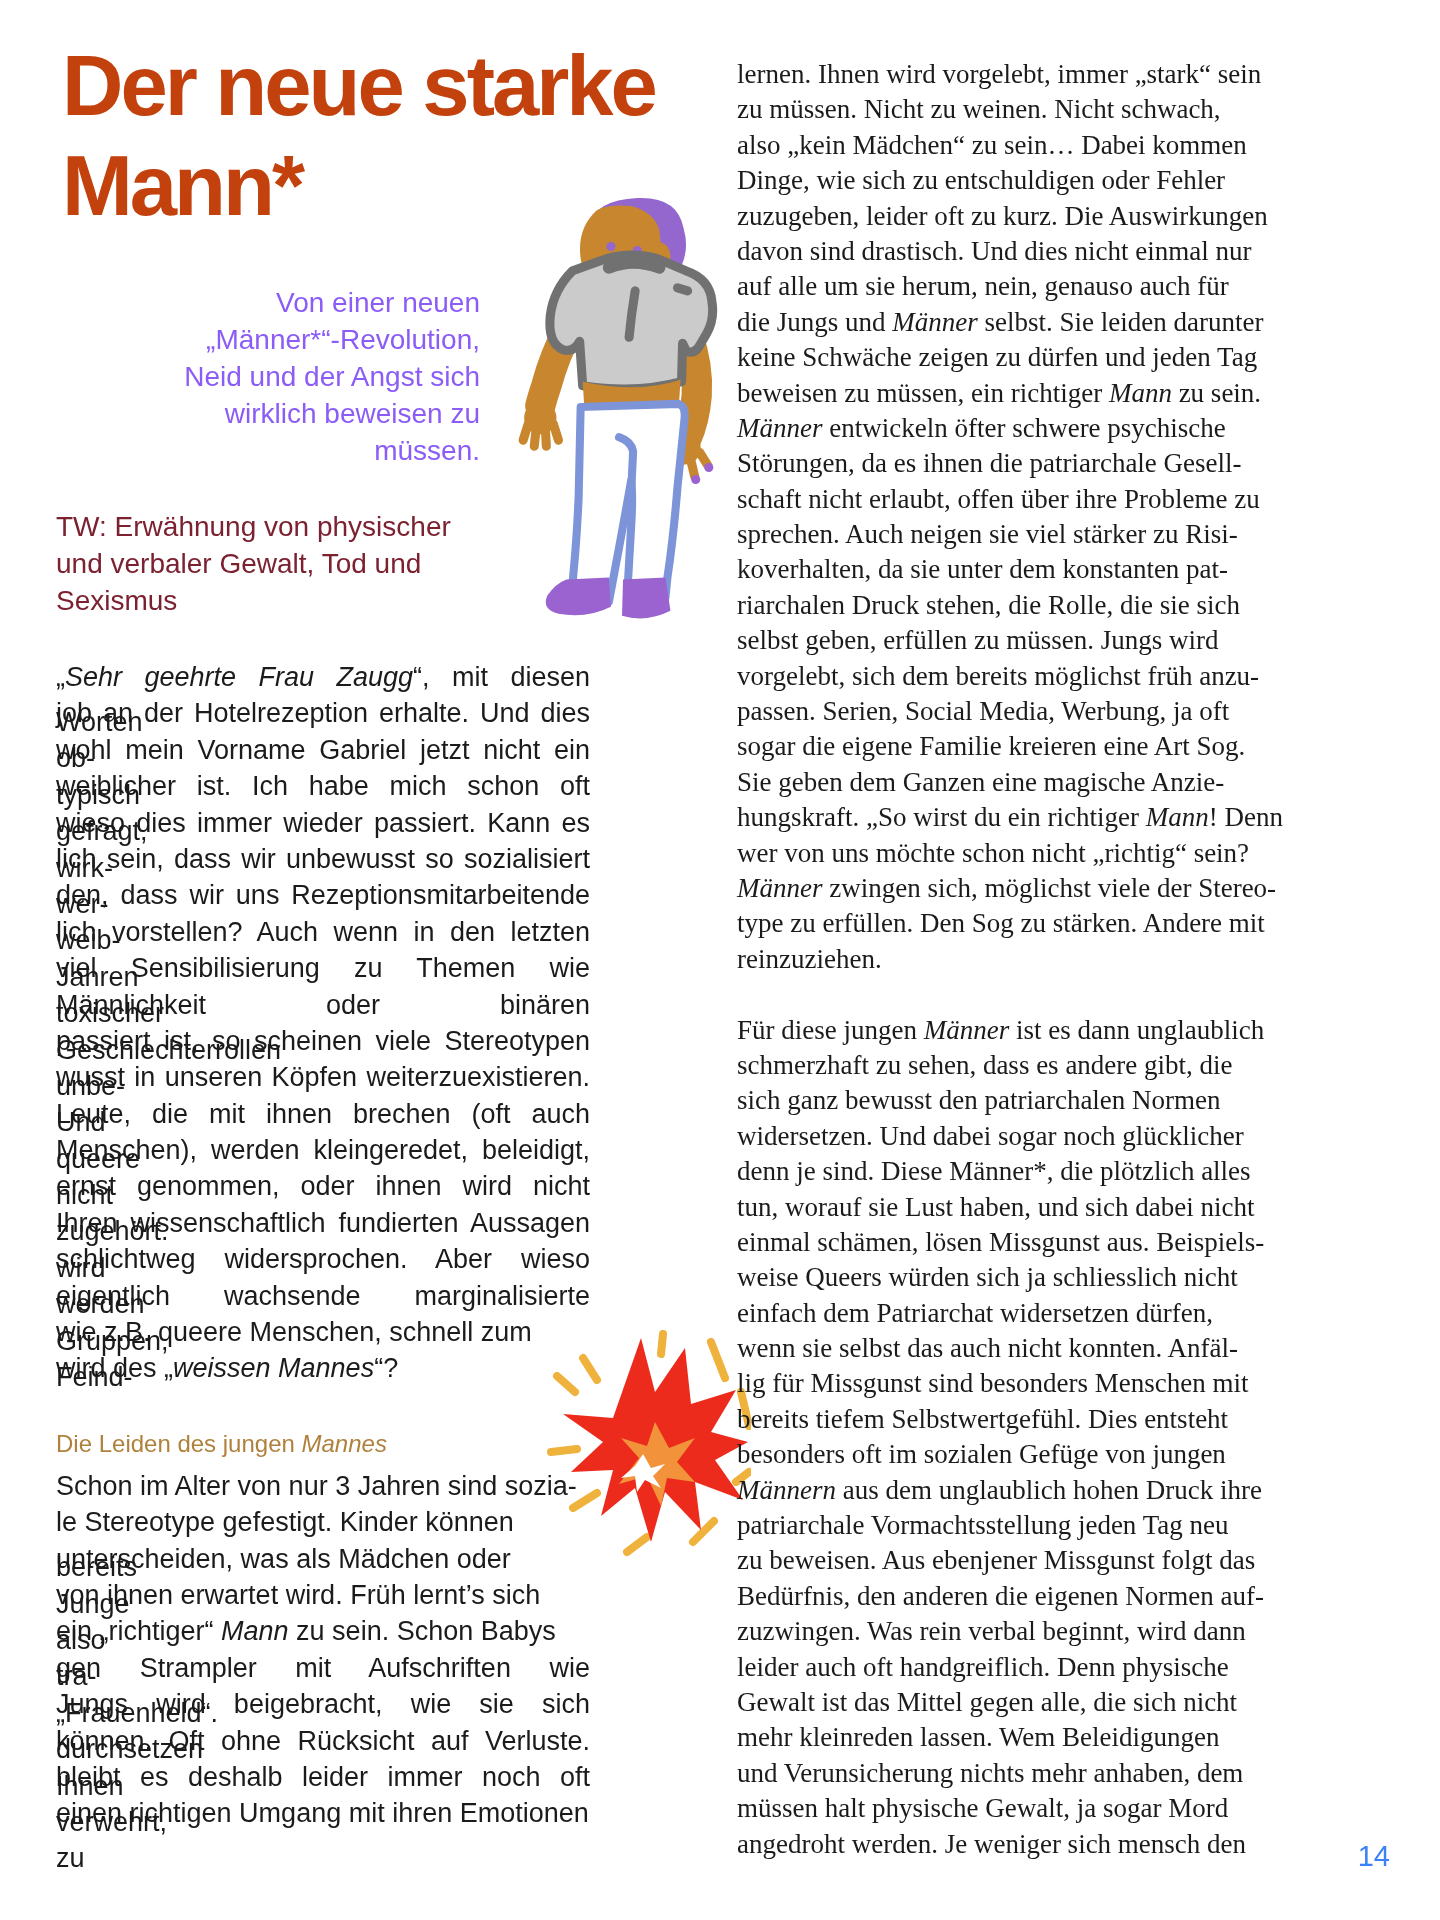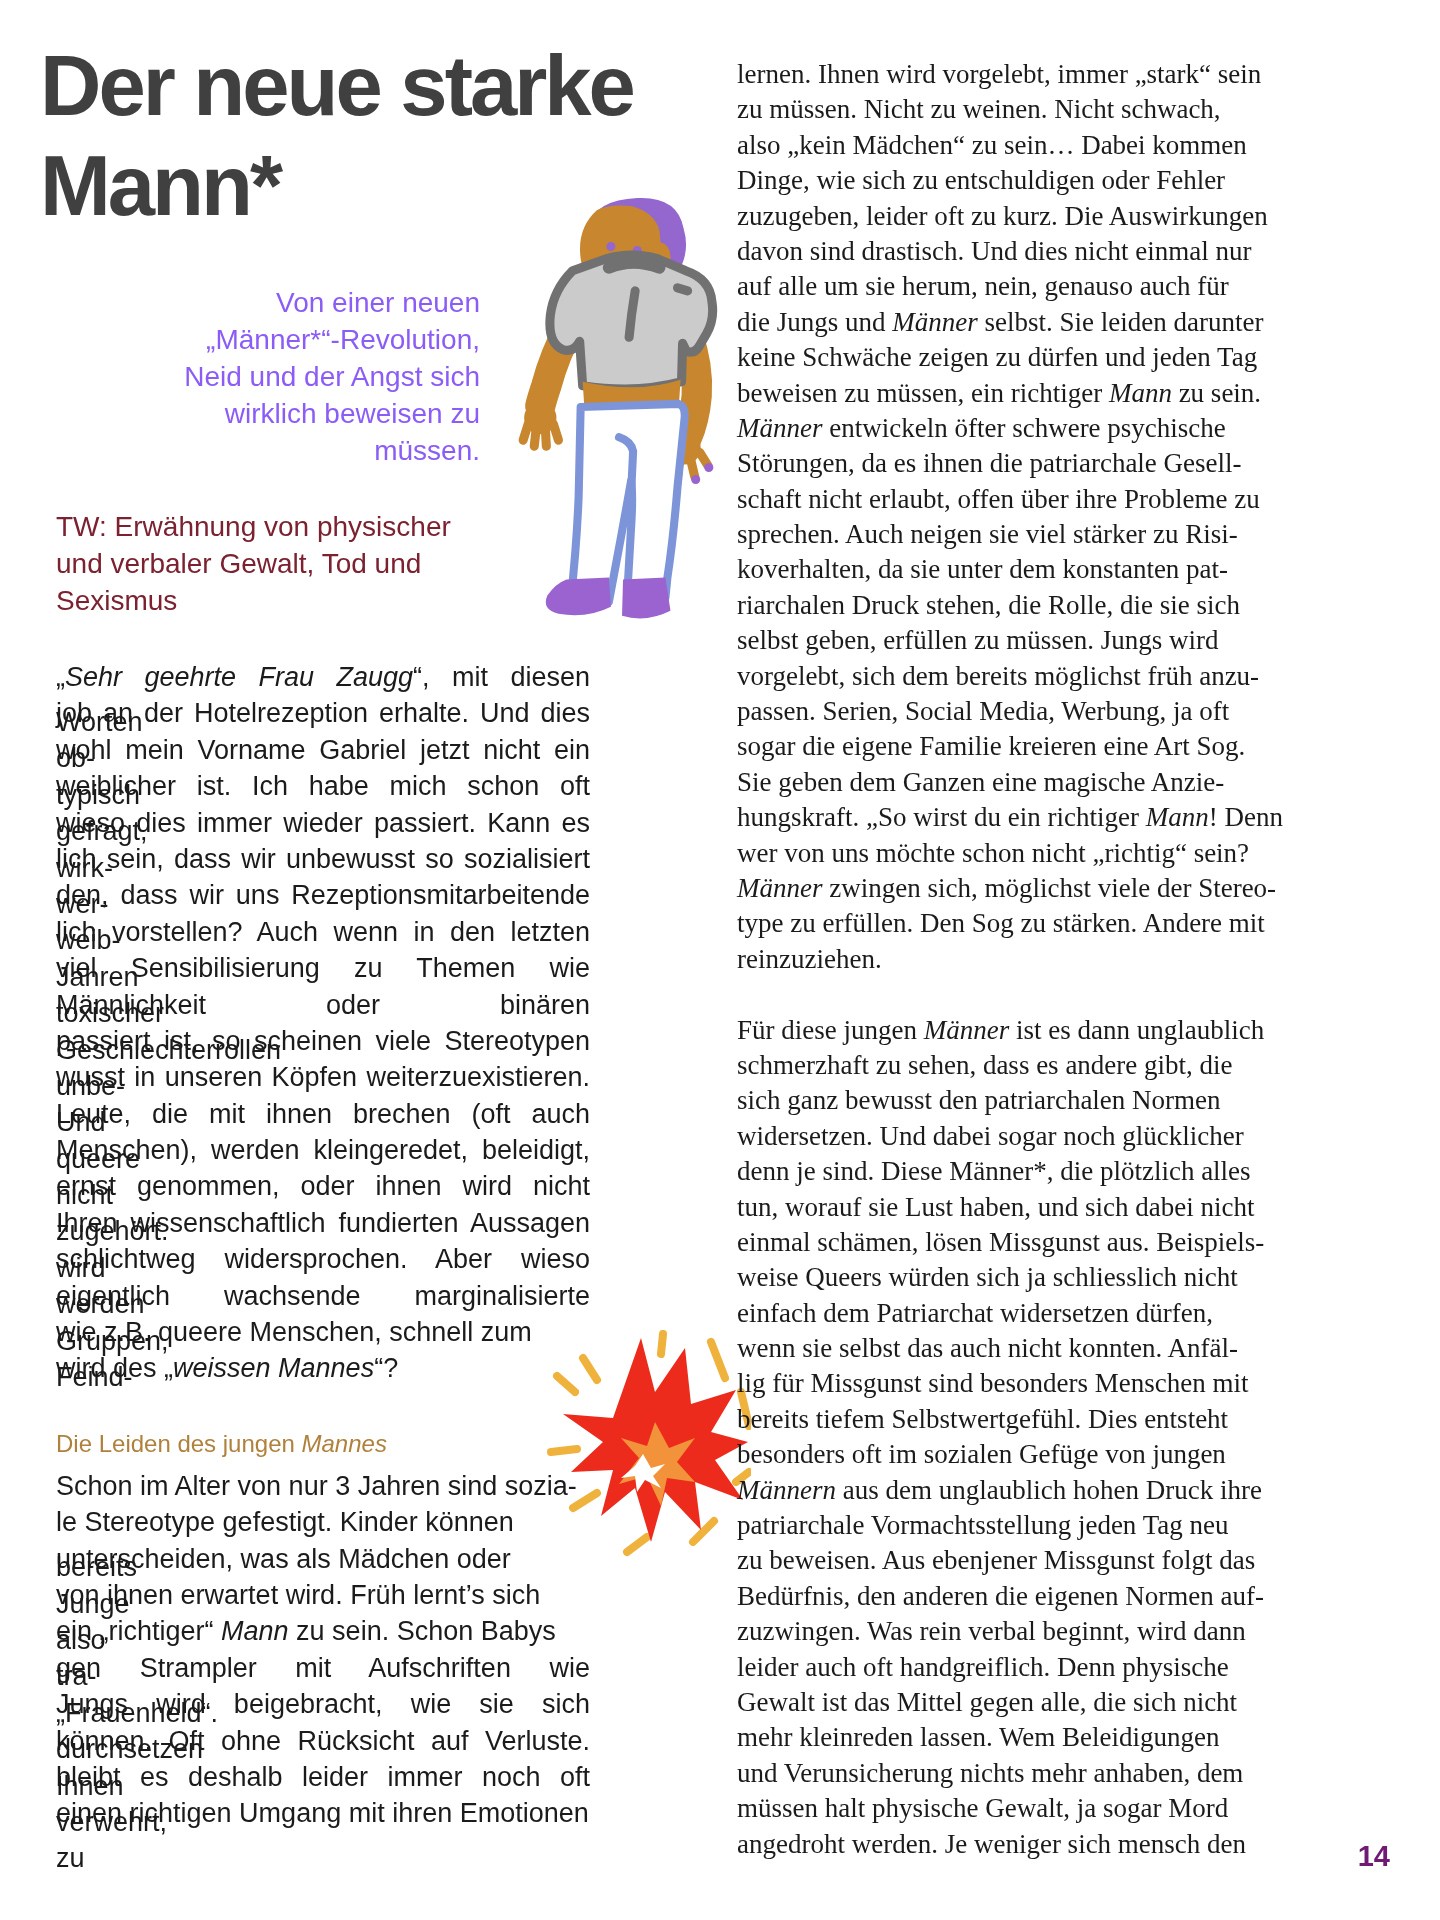--- a/index.html
+++ b/index.html
@@ -4,23 +4,23 @@
 <style>
   html,body{margin:0;padding:0;background:#e8e8e8;}
   #page{
     position:relative;width:1440px;height:1920px;margin:0 auto;
     background:#ffffff;overflow:hidden;
     font-family:"Liberation Sans","DejaVu Sans",sans-serif;
     color:#1b1b1b;
   }
   .abs{position:absolute;}
   #title{
-    left:40px;top:36px;width:640px;
+    left:62px;top:36px;width:640px;
     font-size:85px;font-weight:bold;letter-spacing:-3px;
-    line-height:1.18;color:#404040;white-space:pre-line;
+    line-height:1.18;color:#c2410c;white-space:pre-line;
   }
   #lead{
     left:60px;top:284px;width:420px;
     font-size:28px;line-height:37px;color:#8b5cf6;
     text-align:right;white-space:pre-line;
   }
   #tw{
     left:56px;top:508px;width:480px;
     font-size:28px;line-height:37px;color:#7b2130;
     white-space:pre-line;
@@ -31,21 +31,21 @@
   #leftcol .line.ragged{text-align:left;text-align-last:left;}
   #subhead{
     margin-top:41px;height:40px;line-height:40px;
     font-size:24px;color:#b0813c;text-align:left;
   }
   #rightcol{left:737px;top:57px;width:670px;font-size:27px;}
   #rightcol .line{height:35.4px;line-height:35.4px;white-space:nowrap;text-align:left;font-family:Liberation Serif, serif;}
   #rightcol .para2{margin-top:35.4px;}
   .it{font-style:italic;margin-top:25px;}
   #pagenum{
-    right:50px;top:1840px;font-size:29px;font-weight:bold;color:#701a75;
+    right:50px;top:1840px;font-size:29px;font-weight:normal;color:#3b82f6;
   }
   #man-svg{left:516px;top:194px;}
   #burst-svg{left:543px;top:1330px;}
 </style>
 </head>
 <body>
 
 <div id="page">
 
   <div id="title" class="abs">Der neue starke

